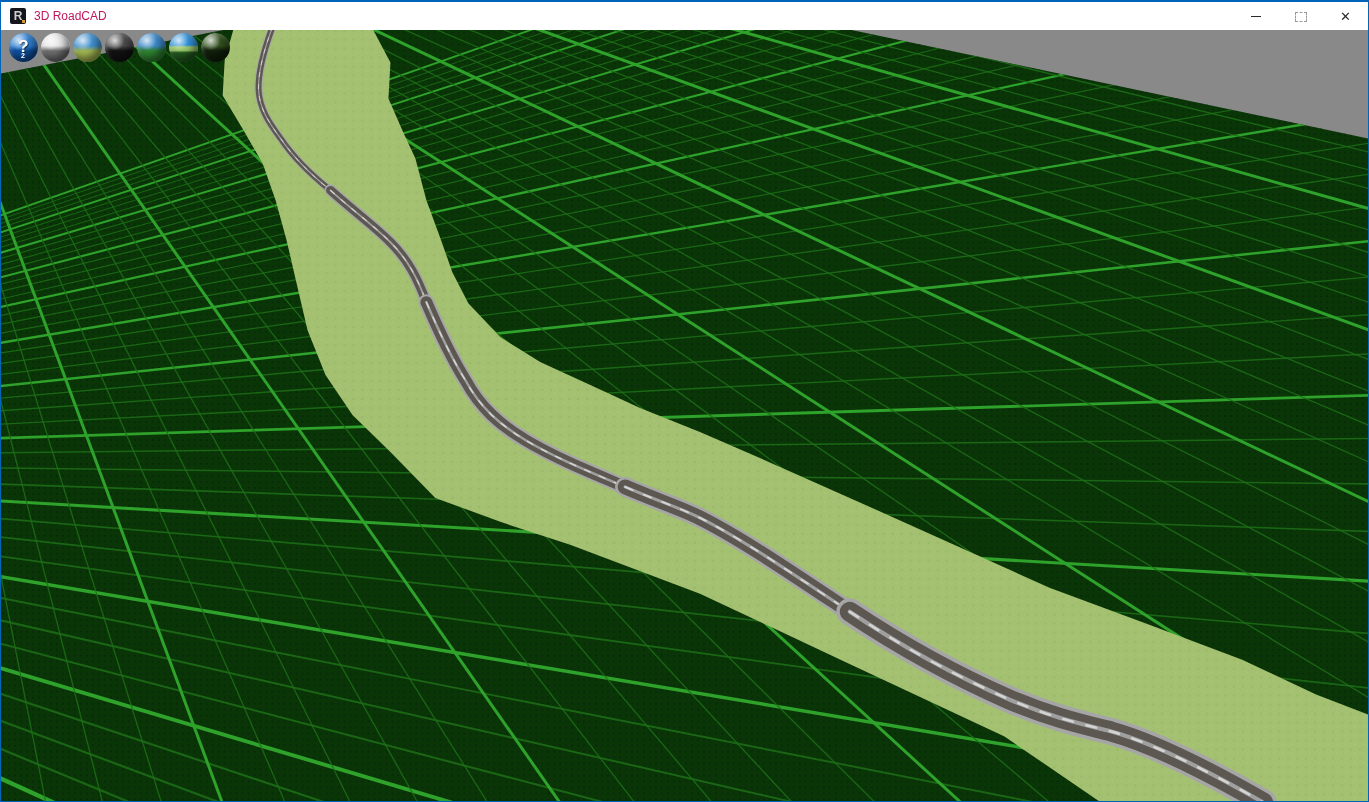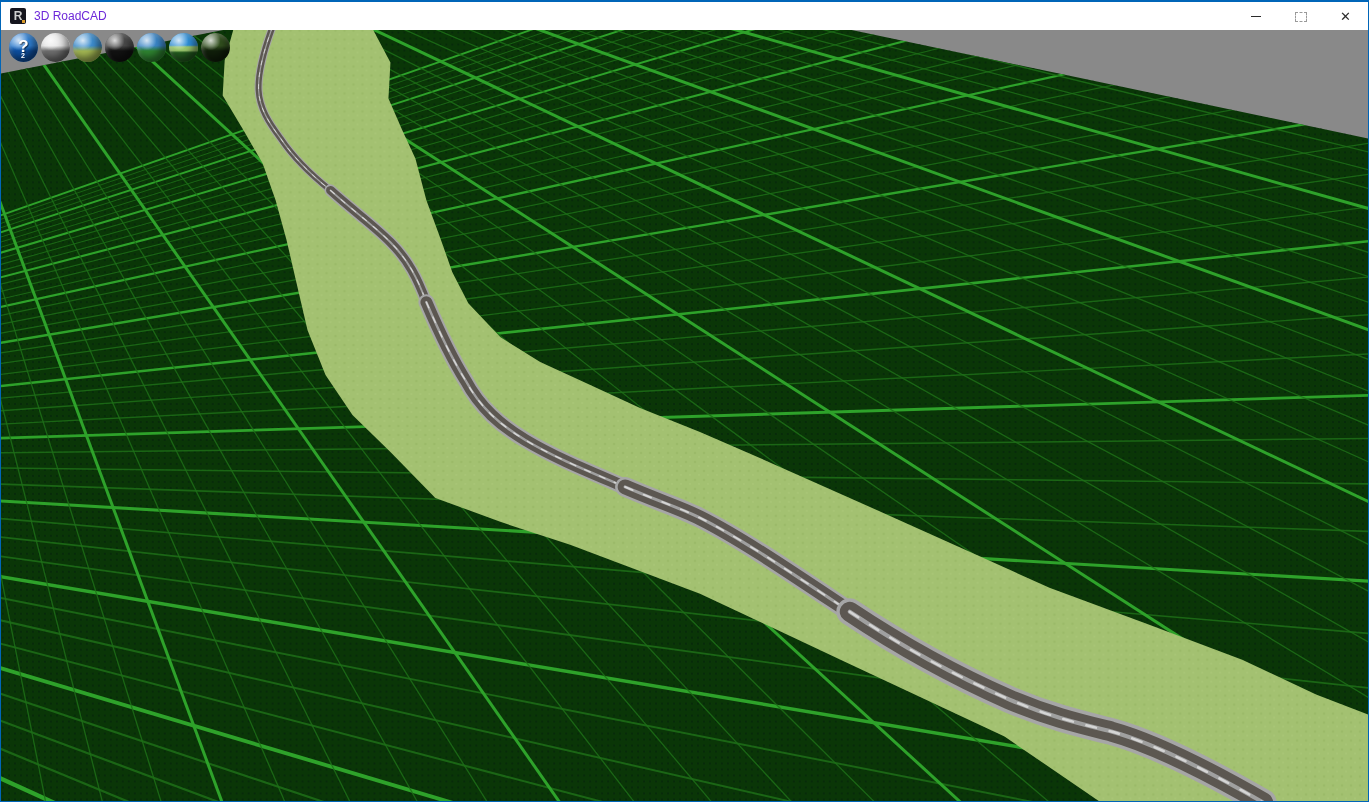--- a/index.html
+++ b/index.html
@@ -12,21 +12,21 @@
     display:flex;align-items:center;box-sizing:border-box;border-top:1px solid #0065b8;
   }
   .app-icon{
     width:16px;height:16px;margin-left:9px;background:#15151d;border-radius:2px;
     color:#cfcfcf;font-size:12px;font-weight:bold;text-align:center;line-height:16px;
     position:relative;flex:0 0 auto;
   }
   .app-icon::after{
     content:"";position:absolute;right:1px;bottom:1px;width:3px;height:3px;background:#d89a2a;
   }
-  .title-text{margin-left:8px;font-size:12px;color:#6d28d9;}
+  .title-text{margin-left:8px;font-size:12px;color:#be185d;}
   .win-controls{position:absolute;right:0;top:0;height:29px;display:flex;}
   .win-btn{
     width:45px;height:29px;display:flex;align-items:center;justify-content:center;
     color:#2b2b2b;font-size:12px;cursor:default;background:transparent;border:none;
   }
   .min-glyph{display:block;width:10px;height:0;border-top:1px solid #2b2b2b;}
   .max-glyph{display:block;width:10px;height:8px;border:1px dashed #9a9a9a;}
   .close-glyph{font-size:13px;line-height:1;color:#2b2b2b;}
   .viewport{position:absolute;left:0;top:29px;width:1367px;height:772px;}
   .viewport svg{display:block;}

